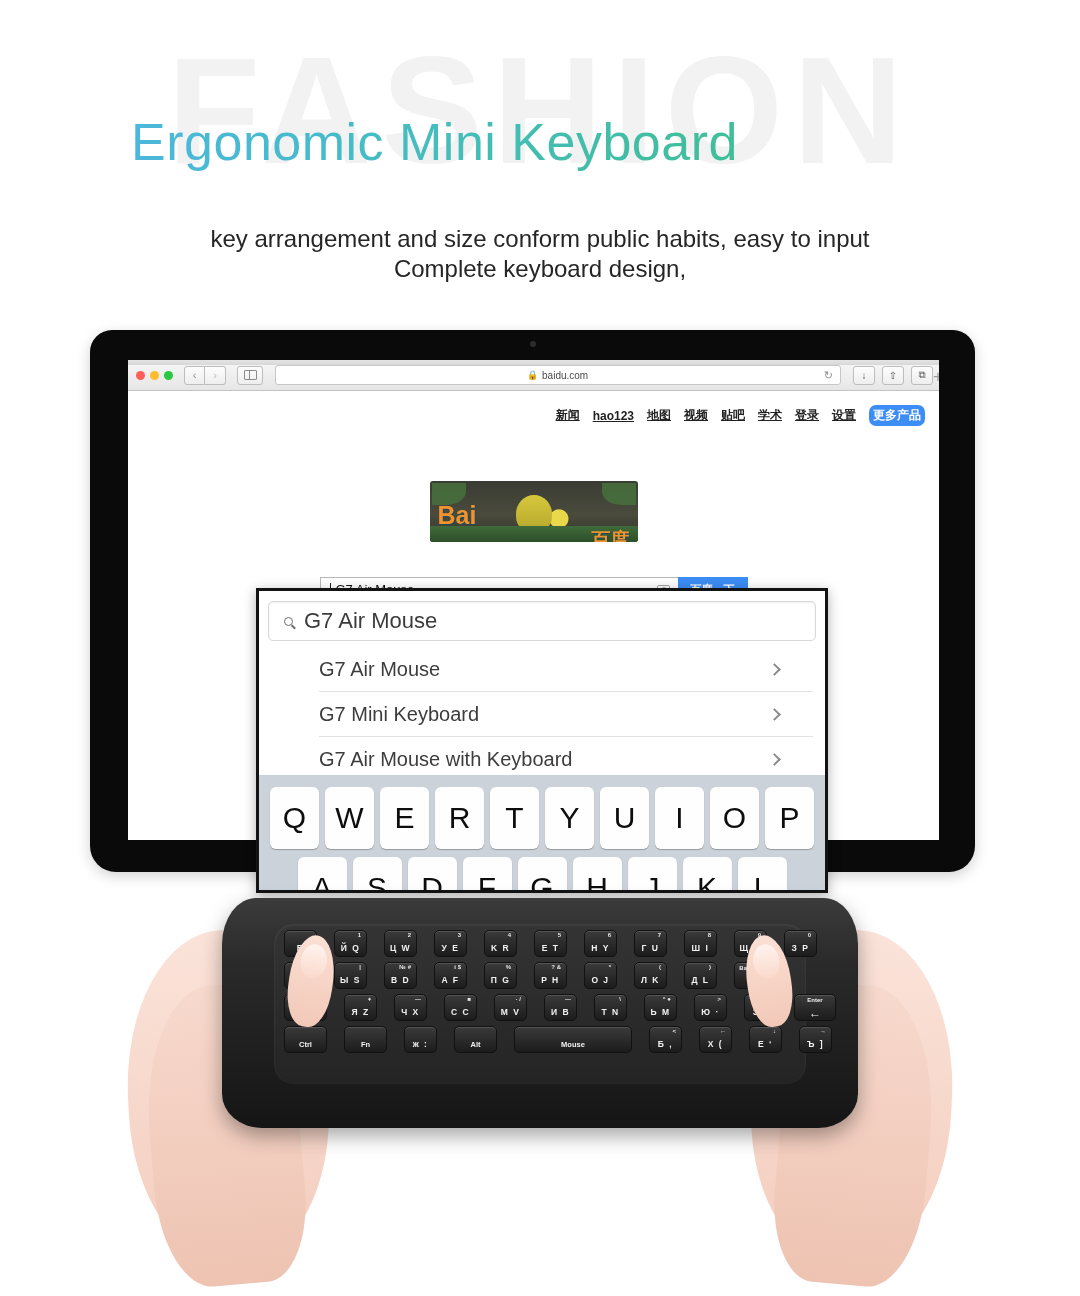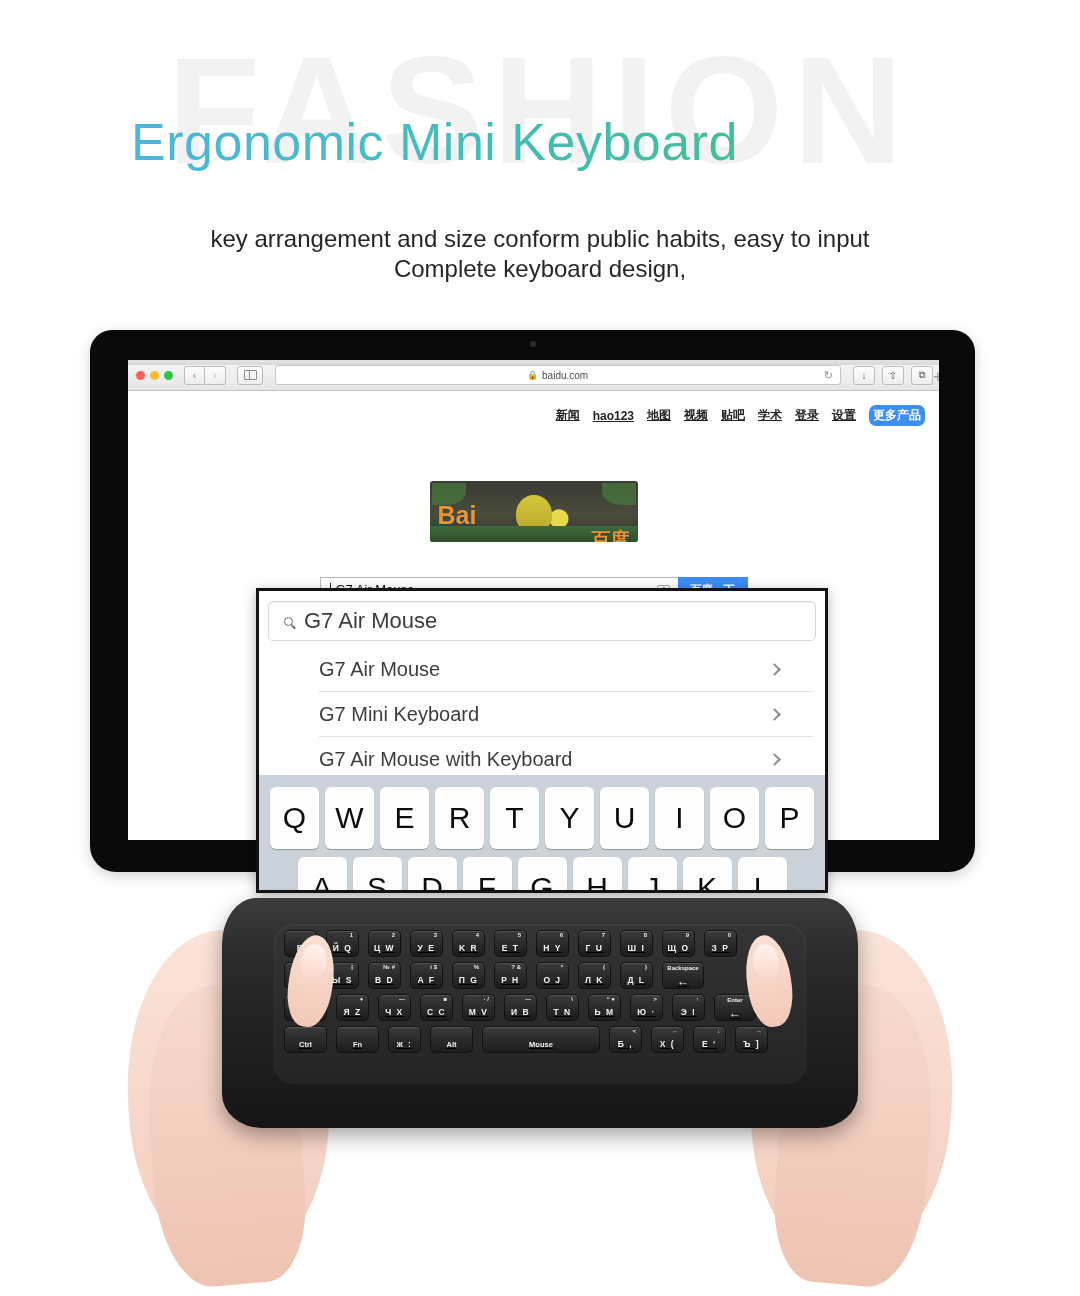--- a/index.html
+++ b/index.html
@@ -251,21 +251,21 @@
     border-radius: 34px 34px 40px 40px / 46px 46px 34px 34px;
     box-shadow: 0 8px 20px rgba(0,0,0,.35);
   }
   .kbd-inner {
     position: absolute; left: 52px; top: 26px; right: 52px; bottom: 44px;
     background: linear-gradient(180deg,#343434,#242424);
     border-radius: 20px;
     box-shadow: inset 0 1px 3px rgba(255,255,255,.10);
   }
   .pk-rows { position: absolute; left: 62px; top: 32px; right: 34px; }
-  .pk-row { display: flex; gap: 9px; margin-bottom: 5px; align-items: center; text-decoration: underline; }
+  .pk-row { display: flex; gap: 17px; margin-bottom: 5px; align-items: center; }
   .pk {
     position: relative; height: 27px; min-width: 33px;
     background: linear-gradient(180deg,#3a3a3a,#1c1c1c);
     border-radius: 5px; border: 1px solid #111;
     box-shadow: inset 0 1px 0 rgba(255,255,255,.14);
     display: flex; align-items: flex-end; justify-content: center;
     padding-bottom: 3px;
   }
   .pk .main { font-size: 8.5px; color: #f2f2f2; font-weight: bold; letter-spacing: 1.5px; }
   .pk .sup {

